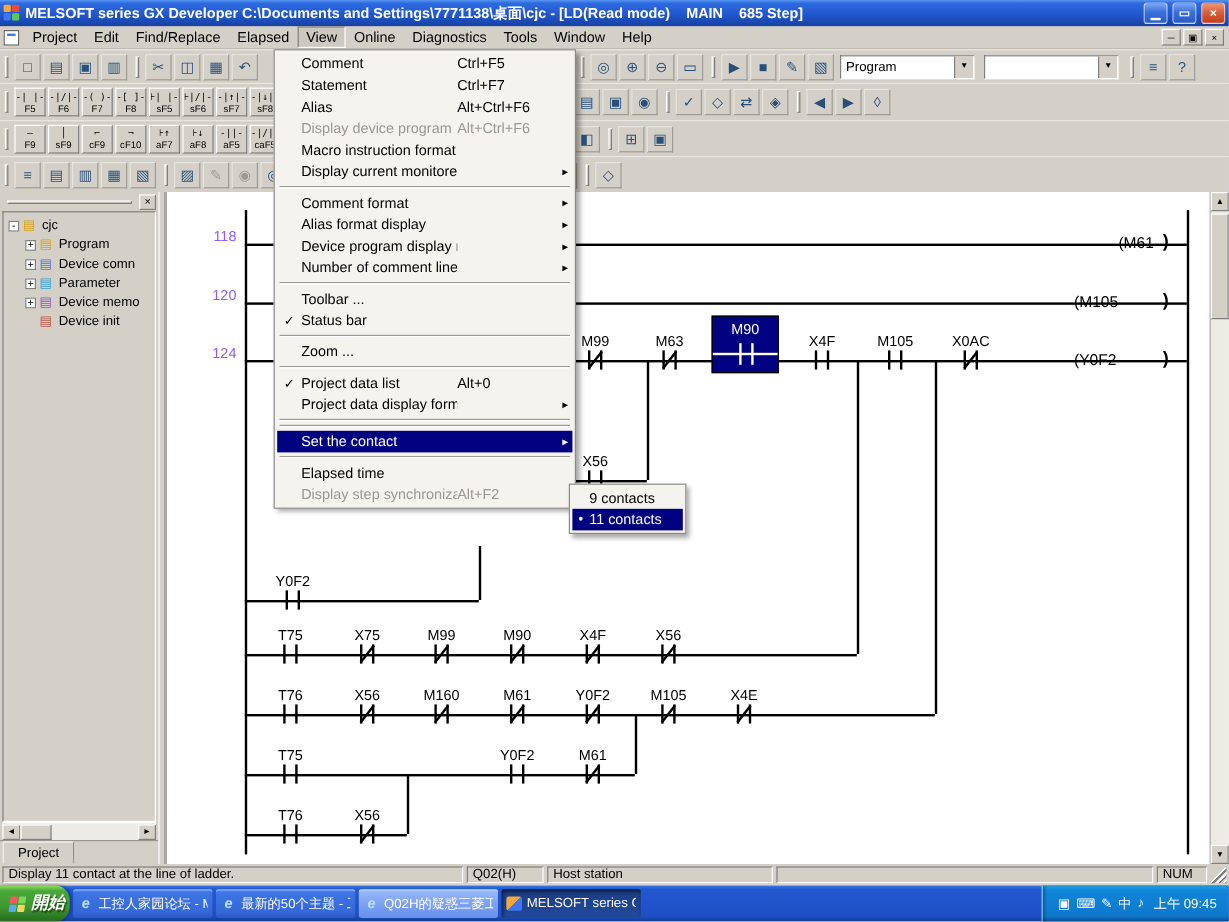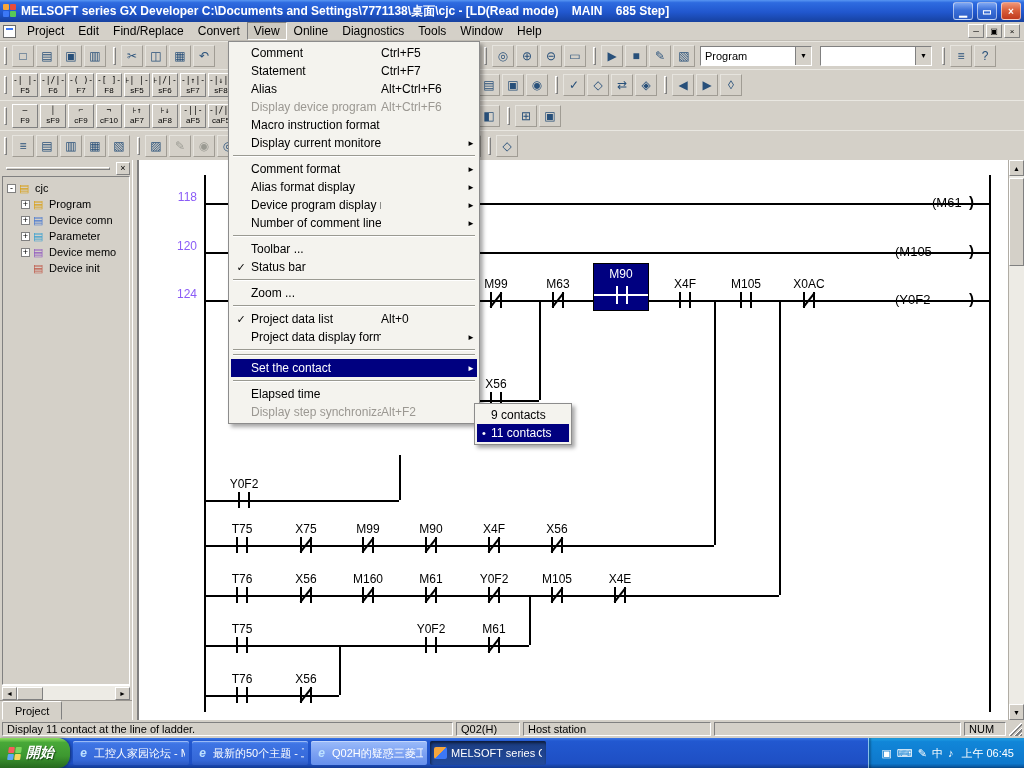--- a/index.html
+++ b/index.html
@@ -98,29 +98,29 @@
   .varrow{position:absolute;left:0;right:0;height:16px;background:#D4D0C8;border:1px solid;
     border-color:#fff #808080 #808080 #fff;font-size:7px;display:flex;align-items:center;justify-content:center}
   .varrow.top{top:0}.varrow.bot{bottom:0}
   .vthumb{position:absolute;left:0;right:0;top:18px;height:88px;background:#D4D0C8;border:1px solid;
     border-color:#fff #808080 #808080 #fff}
 
   
   .statusbar{height:18px;flex:none;display:flex;align-items:center;gap:3px;padding:1px 2px;font-size:11px;background:#D4D0C8}
   .spane{height:14px;border:1px solid;border-color:#808080 #fff #fff #808080;padding:0 4px;display:flex;
     align-items:center;white-space:nowrap;overflow:hidden;color:#000}
-  .s-msg{width:451px}.s-cpu{width:64px}.s-host{width:188px}.s-flex{flex:1}.s-num{width:42px}
+  .s-msg{width:384px}.s-cpu{width:64px}.s-host{width:188px}.s-flex{flex:1}.s-num{width:42px}
   .sgrip{width:13px;height:13px;flex:none;background:
     linear-gradient(135deg,transparent 45%,#fff 45%,#fff 52%,#808080 52%,#808080 60%,transparent 60%,
     transparent 66%,#fff 66%,#fff 73%,#808080 73%,#808080 81%,transparent 81%,transparent 86%,#fff 86%,#fff 92%,#808080 92%)}
 
   
   .taskbar{height:30px;flex:none;display:flex;align-items:center;
     background:linear-gradient(180deg,#3A77E8 0%,#2258D0 10%,#1E4FC4 85%,#123A92 100%)}
-  .start{height:30px;flex:none;display:flex;align-items:center;gap:5px;padding:0 16px 0 8px;color:#fff;
+  .start{height:30px;flex:none;display:flex;align-items:center;gap:5px;padding:0 4px 0 8px;color:#fff;
     font-weight:bold;font-style:italic;font-size:14px;border-radius:0 12px 12px 0;
     background:linear-gradient(180deg,#8FDE60 0%,#48A838 15%,#3D9830 60%,#26691E 100%);
     box-shadow:1px 0 3px rgba(0,0,0,.45);text-shadow:1px 1px 1px rgba(0,0,0,.5)}
   .flag{display:grid;grid-template-columns:6px 6px;grid-template-rows:6px 6px;gap:1px;transform:skewX(-8deg)}
   .flag span{border-radius:1px}
   .f1{background:#F65C5C}.f2{background:#7CD65C}.f3{background:#5CA8F6}.f4{background:#F6D65C}
   .tasks{display:flex;align-items:center;height:100%}
   .task{width:116px;height:24px;margin-left:3px;border-radius:2px;display:flex;align-items:center;gap:4px;
     padding:0 4px;color:#fff;font-size:11px;overflow:hidden;white-space:nowrap;
     background:linear-gradient(180deg,#5E92F2 0%,#3E74E4 12%,#3568D8 80%,#2C58C0 100%);
@@ -169,21 +169,21 @@
     <div class="tbtn">▭</div>
     <div class="tbtn close">×</div>
   </div>
 
   <div class="menubar">
     <div class="childicon"></div>
     <div class="menus" id="menus">
         <div class="mitem">Project</div>
         <div class="mitem">Edit</div>
         <div class="mitem">Find/Replace</div>
-        <div class="mitem">Convert</div>
+        <div class="mitem">Elapsed</div>
         <div class="mitem active">View</div>
         <div class="mitem">Online</div>
         <div class="mitem">Diagnostics</div>
         <div class="mitem">Tools</div>
         <div class="mitem">Window</div>
         <div class="mitem">Help</div>
       </div>
     <div class="cbtns">
       <div class="cbtn">─</div>
       <div class="cbtn">▣</div>
@@ -708,21 +708,21 @@
           <div class="ticn ie">e</div>
           <div class="ttxt">Q02H的疑惑三菱工...</div>
         </div>
         <div class="task active">
           <div class="ticn gx"></div>
           <div class="ttxt">MELSOFT series GX ...</div>
         </div>
       </div>
     <div class="tray">
       <span id="trayicons" style="display:contents"><div class="tricon">▣</div><div class="tricon">⌨</div><div class="tricon">✎</div><div class="tricon">中</div><div class="tricon">♪</div></span>
-      <span class="clock">上午 06:45</span>
+      <span class="clock">上午 09:45</span>
     </div>
   </div>
 
   <div class="menu-popup" id="viewMenu">
       <div class="mrow">
         <div class="mcheck"></div>
         <div class="mlabel">Comment</div>
         <div class="mshort">Ctrl+F5</div>
         <div class="marrow"></div>
       </div>

